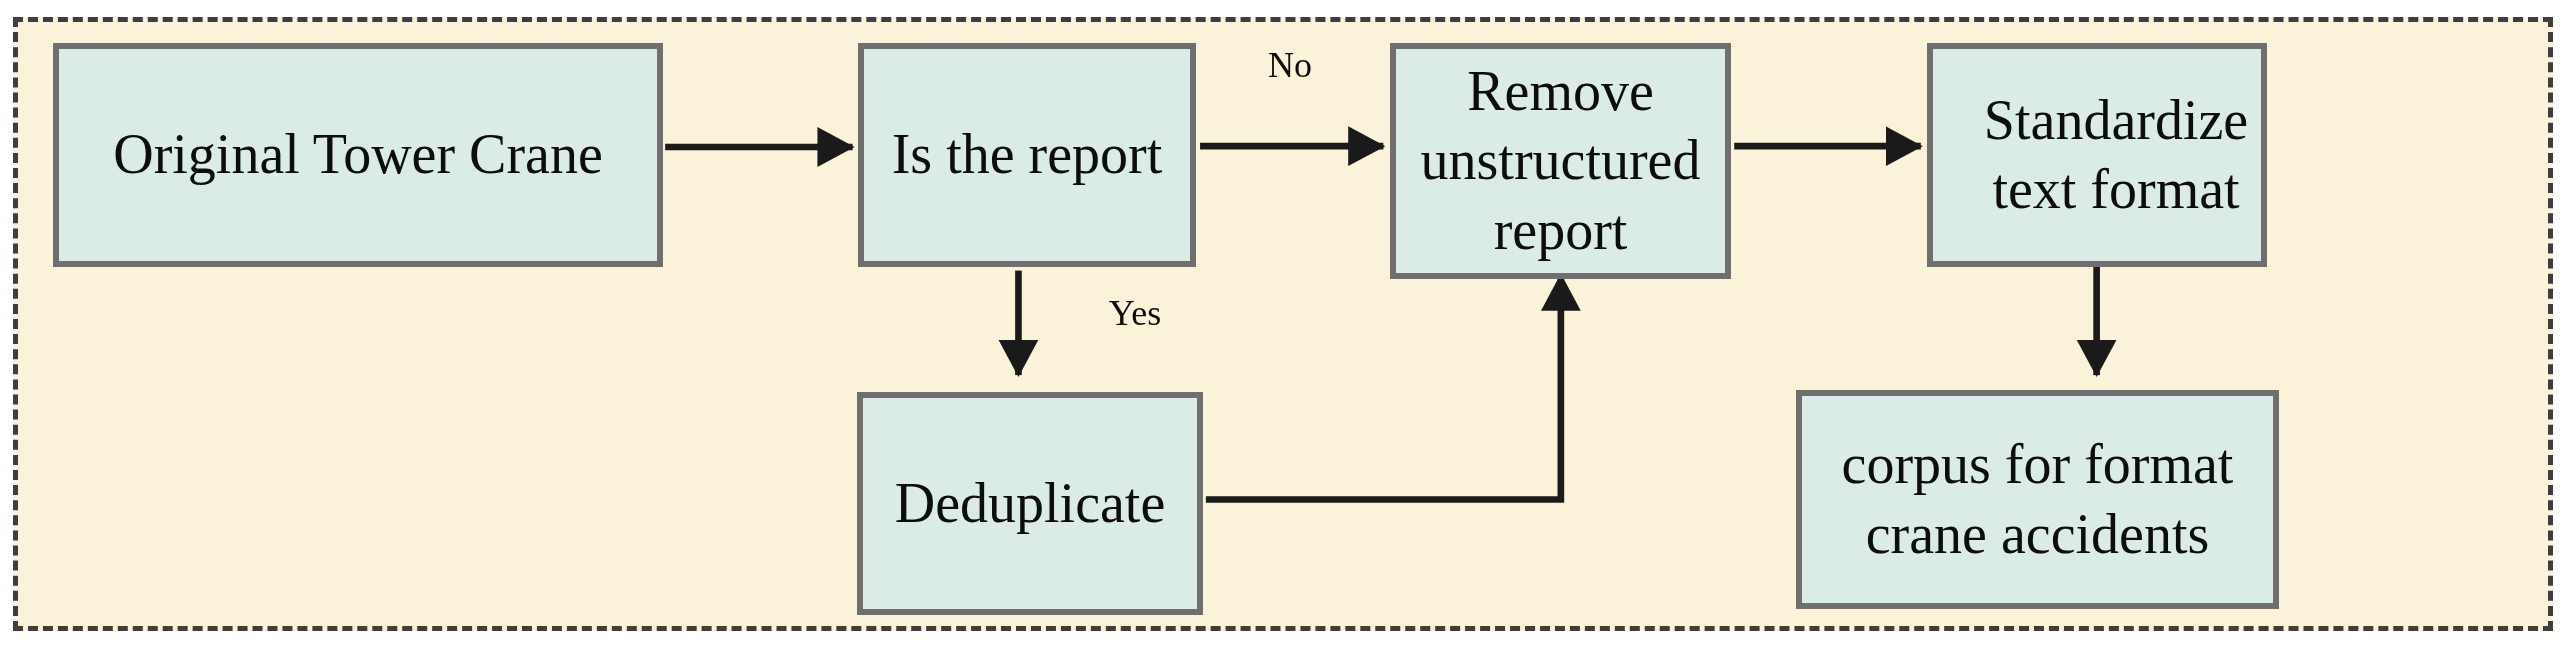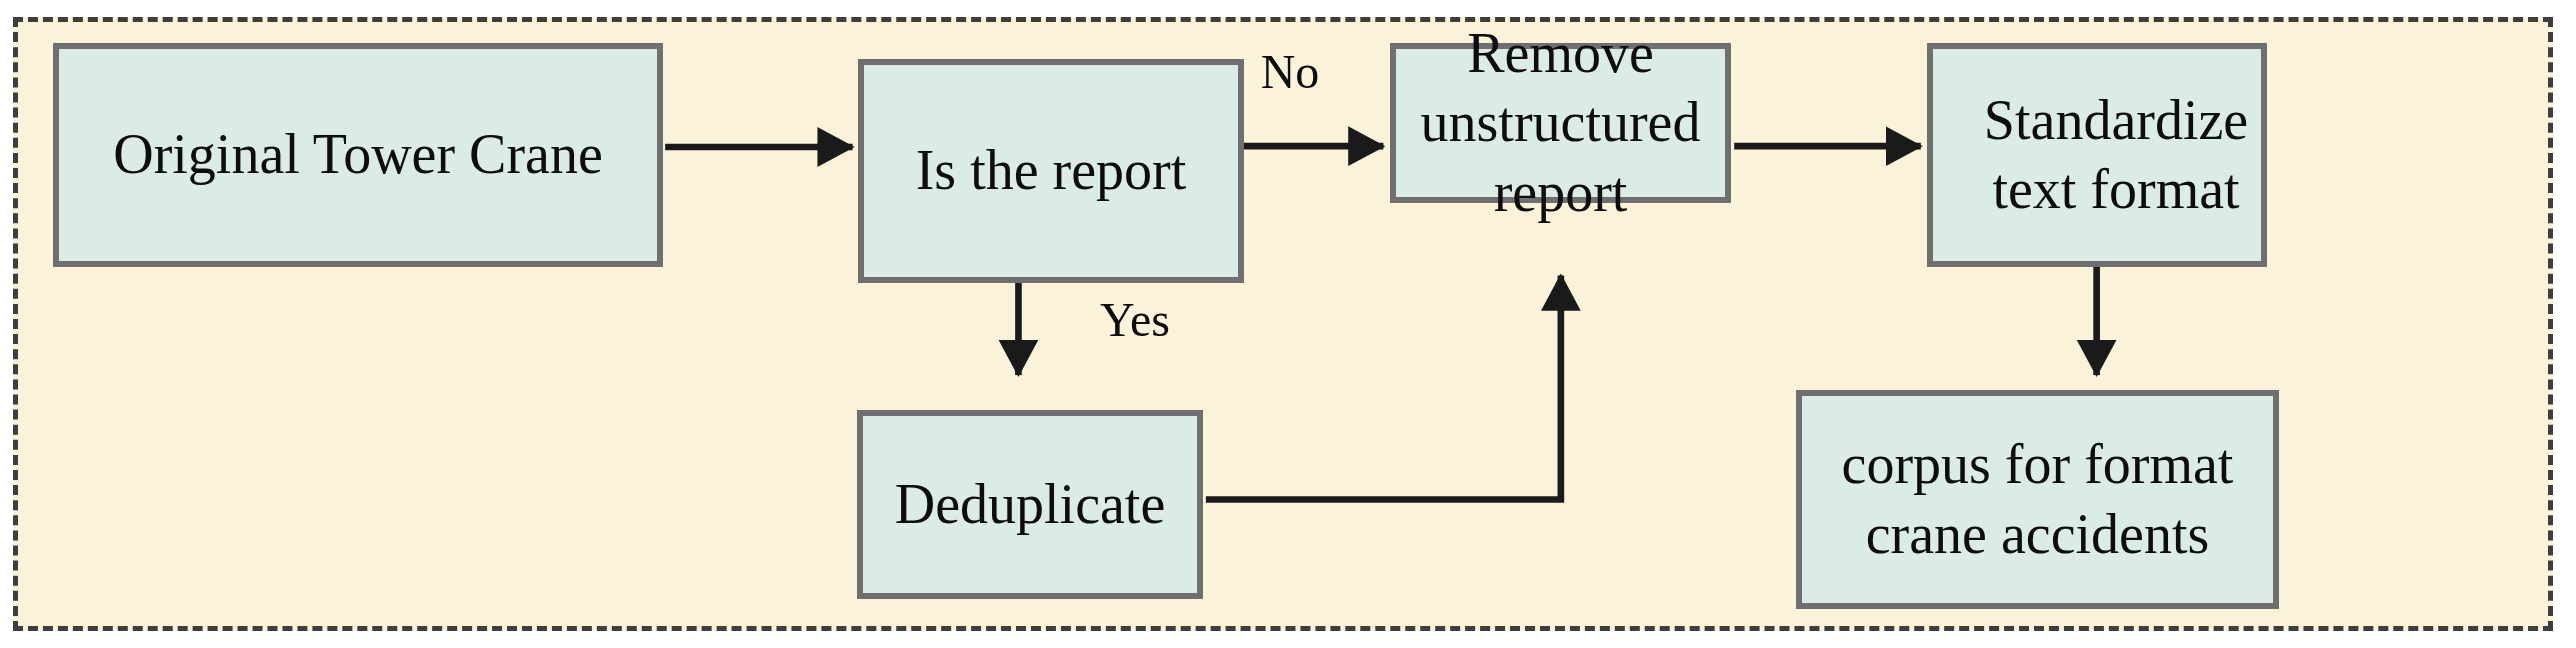--- a/index.html
+++ b/index.html
@@ -32,21 +32,21 @@
     justify-content: center;
     align-items: center;
     text-align: center;
     font-size: 56px;
     line-height: 1.24;
     color: #0D0D0D;
     white-space: nowrap;
   }
   .edge-label {
     position: absolute;
-    font-size: 48px;
+    font-size: 36px;
     line-height: 1.1;
     color: #0D0D0D;
     transform: translateX(-50%);
     white-space: nowrap;
   }
 </style>
 </head>
 <body>
 
 <div class="frame"></div>
@@ -62,36 +62,36 @@
   <line x1="2091" y1="176" x2="2316" y2="176" stroke="#1A1A1A" stroke-width="8" marker-end="url(#ah)"></line>
   <line x1="1228" y1="326" x2="1228" y2="452" stroke="#1A1A1A" stroke-width="8" marker-end="url(#ah)"></line>
   <path d="M1454,602 H1882 V332" fill="none" stroke="#1A1A1A" stroke-width="8" marker-end="url(#ah)"></path>
   <line x1="2528" y1="320" x2="2528" y2="452" stroke="#1A1A1A" stroke-width="8" marker-end="url(#ah)"></line>
 </svg>
 
 <div class="node" style="left:53px; top:43px; width:610px; height:224px;text-align:center;">
   <span>Original Tower Crane</span>
 </div>
 
-<div class="node" style="left:858px; top:43px; width:386px; height:224px;margin-top:16px;">
+<div class="node" style="left:858px; top:43px; width:338px; height:224px;">
   <span>Is the report</span>
 </div>
 
-<div class="node" style="left:1390px; top:43px; width:341px; height:160px;">
+<div class="node" style="left:1390px; top:43px; width:341px; height:236px;">
   <span>Remove</span>
   <span>unstructured</span>
   <span>report</span>
 </div>
 
 <div class="node" style="left:1927px; top:43px; width:340px; height:224px;padding-left:38px;">
   <span>Standardize</span>
   <span>text format</span>
 </div>
 
-<div class="node" style="left:857px; top:410px; width:346px; height:189px;">
+<div class="node" style="left:857px; top:392px; width:346px; height:223px;">
   <span>Deduplicate</span>
 </div>
 
 <div class="node" style="left:1796px; top:390px; width:483px; height:219px;">
   <span>corpus for format</span>
   <span>crane accidents</span>
 </div>
 
 <div class="edge-label" style="left:1290px; top:46px;">No</div>
 

